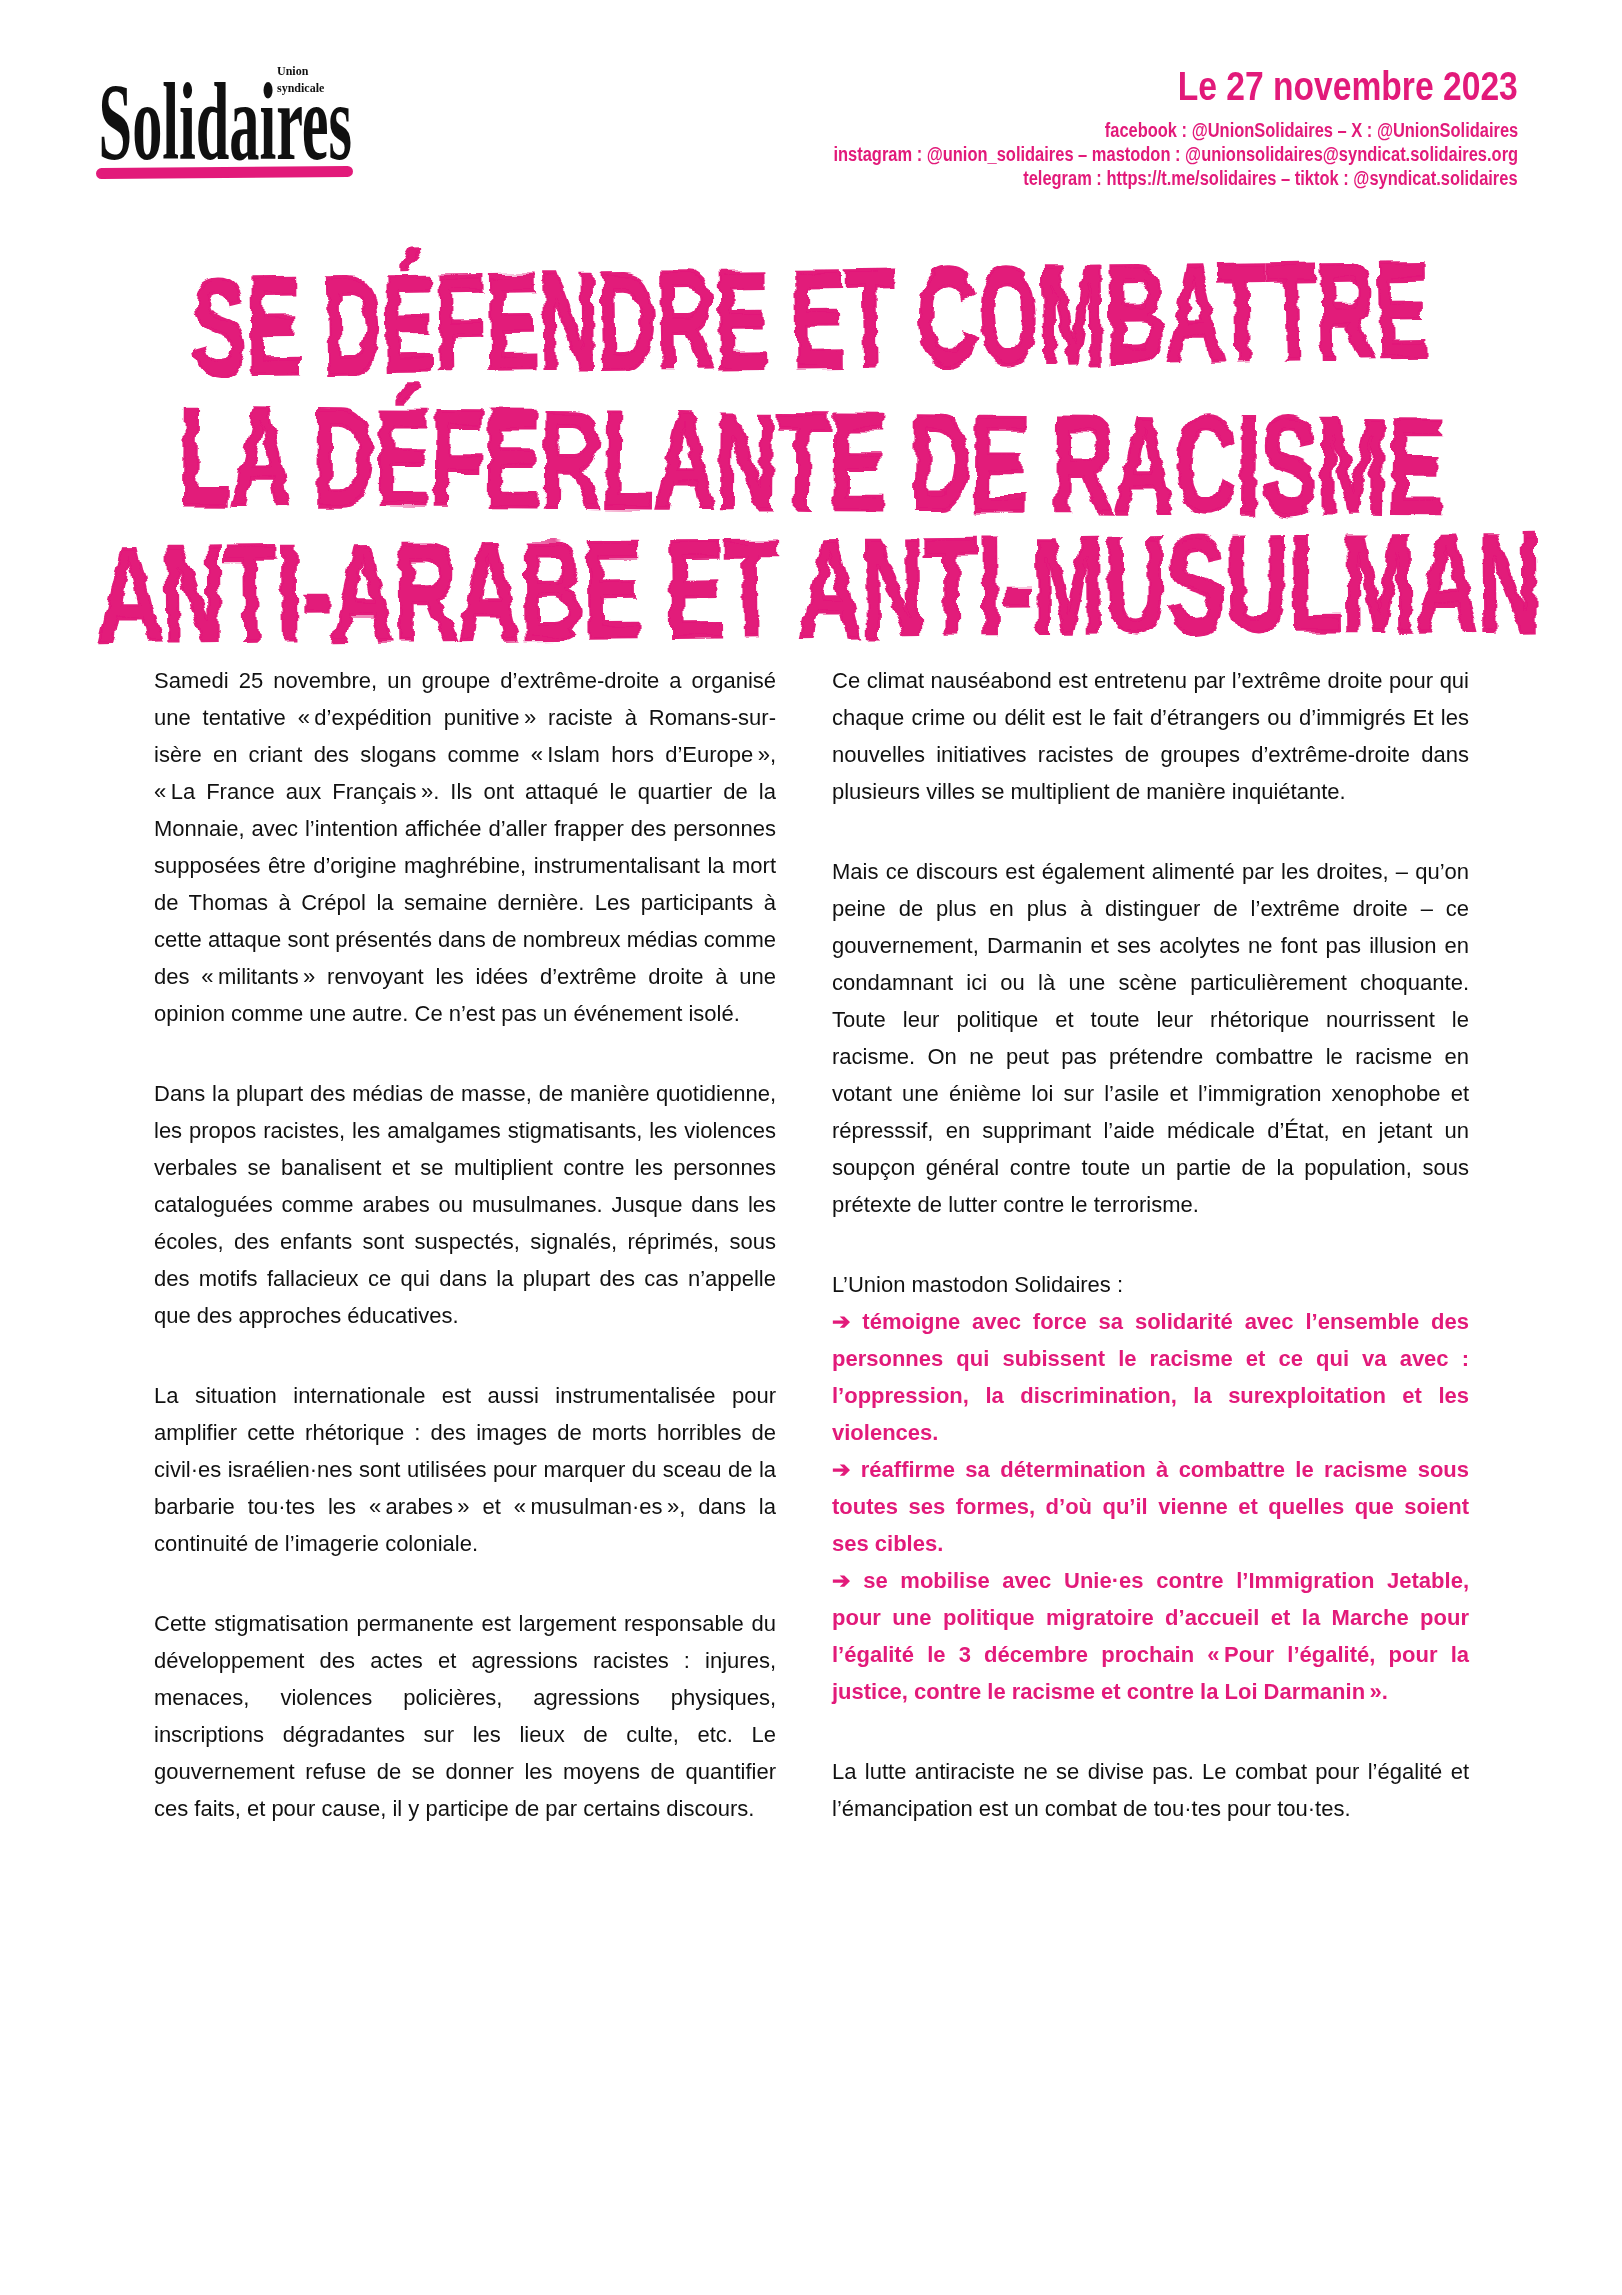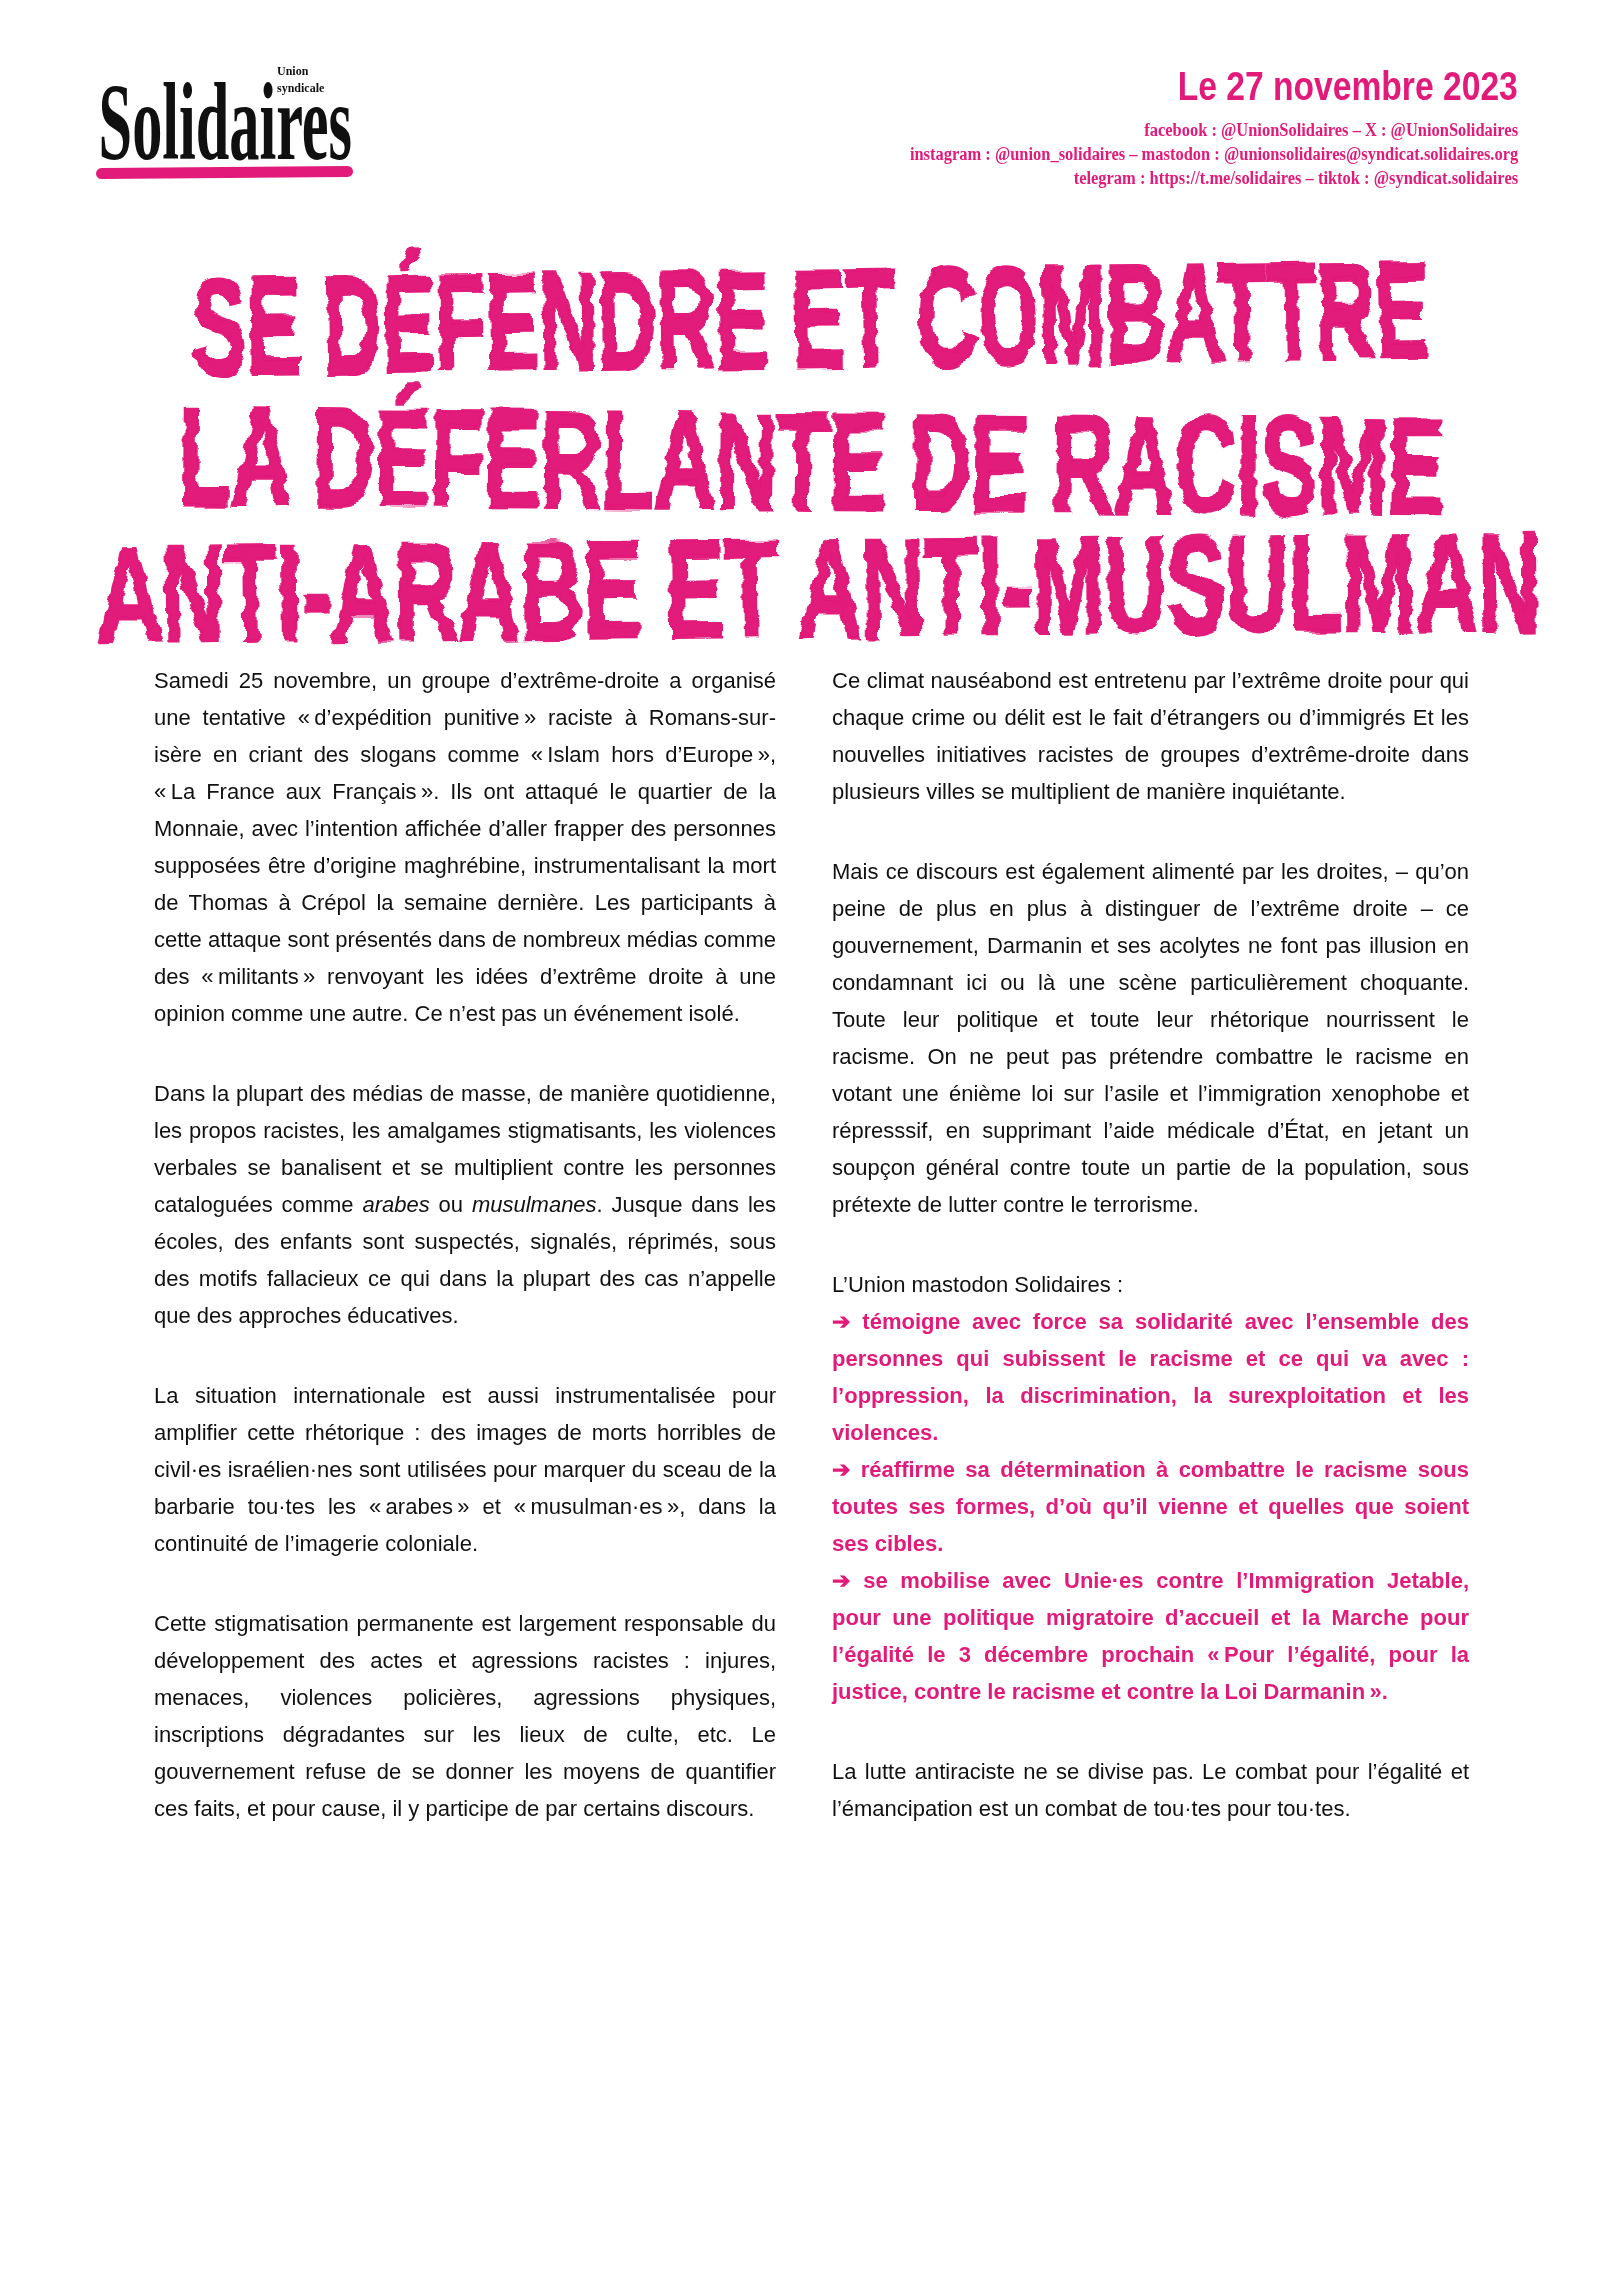--- a/index.html
+++ b/index.html
@@ -26,35 +26,35 @@
   }
   .header-right{
     position:absolute;right:105px;top:65px;
     display:flex;flex-direction:column;align-items:flex-end;
   }
   .date{
     font-size:41px;font-weight:bold;color:#e21a7a;white-space:nowrap;
     transform:scaleX(0.82);transform-origin:100% 50%;
     margin-bottom:10.5px;line-height:42px;
   }
-  .socials{display:flex;flex-direction:column;align-items:flex-end;font-family:Liberation Serif, serif;}
+  .socials{display:flex;flex-direction:column;align-items:flex-end;}
   .social-line{
     font-size:19.6px;line-height:24px;font-weight:bold;color:#e21a7a;
     white-space:nowrap;transform:scaleX(0.84);transform-origin:100% 50%;
   }
   
   .headline{position:absolute;left:0;top:0;width:1623px;height:694px;}
   
   .col{position:absolute;top:662px;font-size:22px;line-height:37px;text-align:justify;}
   .col-left{left:154px;width:622px;}
   .col-right{left:832px;width:637px;}
   .para{margin:0 0 43px 0;}
   .para.tight{margin-bottom:0;}
   .para.emphasis{color:#e21a7a;font-weight:bold;}
-  .it{font-style:italic;margin-top:7px;}
+  .it{margin-top:7px;}
   
   .page-footer{position:absolute;left:0;top:2191px;width:1623px;text-align:center;}
   .site{
     display:inline-block;font-size:38px;color:#e21a7a;line-height:39px;
     transform:scaleX(0.85);transform-origin:50% 50%;
   }
 </style>
 </head>
 <body>
 

